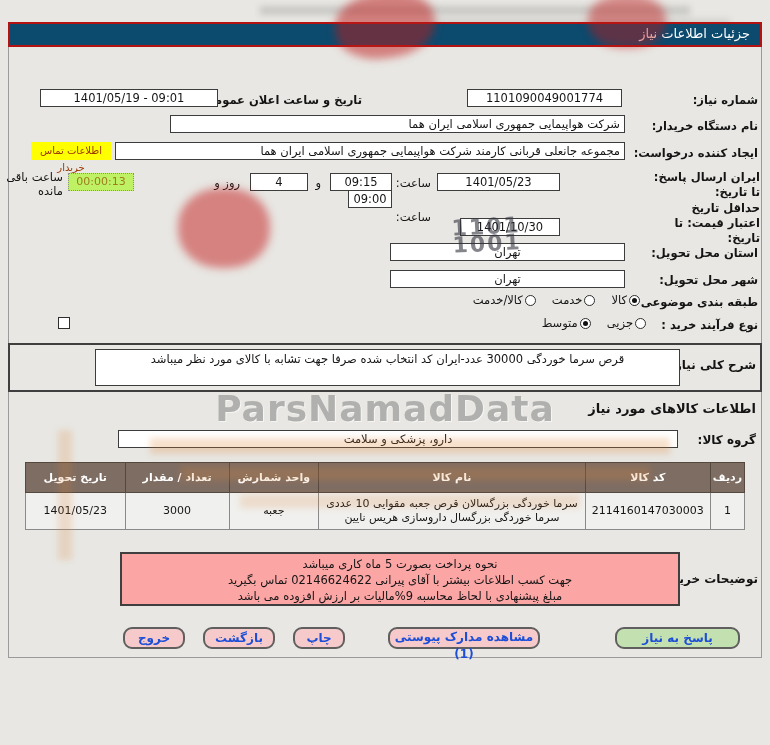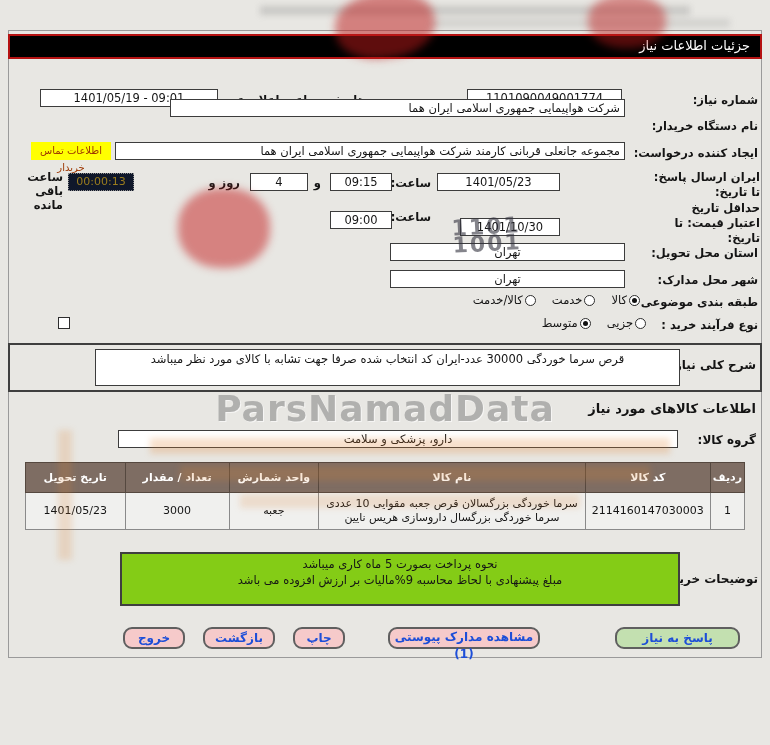--- a/index.html
+++ b/index.html
@@ -1,21 +1,21 @@
 <!DOCTYPE html>
 <html lang="fa"><head>
 <meta charset="utf-8">
 <style>
   *{margin:0;padding:0;box-sizing:border-box}
   body{font-family:"DejaVu Sans","Liberation Sans",sans-serif;background:#dededb}
   #page{position:relative;width:770px;height:745px;background:#e8e7e3;direction:rtl;overflow:hidden;color:#151515}
   .abs{position:absolute}
   .lbl{position:absolute;font-size:11.5px;font-weight:bold;color:#141414;white-space:nowrap;z-index:3}
   .lbl.wrap{white-space:normal;line-height:15px}
-  .lbl.plain{font-weight:bold}
+  .lbl.plain{font-weight:normal}
   .field{position:absolute;background:#fff;border:1px solid #3c3c3c;height:18px;font-size:11.5px;line-height:16px;padding:0 4px;overflow:hidden;white-space:nowrap;z-index:3}
   .field.center{text-align:center}
   .ltr{direction:ltr}
   .radio{display:inline-block;width:11px;height:11px;border:1px solid #2e2e2e;border-radius:50%;background:#fff;position:relative;flex:0 0 auto}
   .radio.on::after{content:"";position:absolute;inset:2px;background:#101010;border-radius:50%}
   .checkbox{position:absolute;width:12px;height:12px;border:1px solid #2e2e2e;background:#fff;z-index:3}
   .optpair{display:flex;align-items:center;gap:2px}
   .optlabel{font-size:11.5px;white-space:nowrap}
   .group{position:absolute;display:flex;direction:rtl;align-items:center;gap:16px;z-index:3}
   .btn{position:absolute;height:22px;border:2px solid #5f5f5f;border-radius:9px;font-size:12px;font-weight:bold;text-align:center;line-height:17px;cursor:pointer;z-index:4;font-family:inherit;color:#1d4ed8}
@@ -28,52 +28,52 @@
   #goods-table th{background:#7e6d63;color:#fff;border:1px solid #55483f;font-size:11px;font-weight:bold;height:30px;padding:2px}
   #goods-table td{background:#f0f0ee;border:1px solid #8a8a8a;font-size:11px;text-align:center;padding:4px 2px;line-height:14px}
 </style>
 </head>
 <body>
 
 <div id="page">
 
   <div class="abs" style="left:8px;top:30px;width:754px;height:628px;border:1px solid #9a9a9a;z-index:1"></div>
 
-  <div class="abs" style="left:8px;top:34px;width:754px;height:25px;background:#000000;border:2px solid #b51212;color:#fff;font-size:13px;line-height:20px;padding-right:10px;z-index:3">جزئیات اطلاعات نیاز</div>
+  <div class="abs" style="left:8px;top:22px;width:754px;height:25px;background:#0c4a6e;border:2px solid #b51212;color:#fff;font-size:13px;line-height:20px;padding-right:10px;z-index:3">جزئیات اطلاعات نیاز</div>
 
   <div class="lbl" style="right:12px;top:93px">شماره نیاز:</div>
   <div class="field center ltr" style="right:148px;top:89px;width:155px">1101090049001774</div>
   <div class="lbl" style="right:408px;top:93px">تاریخ و ساعت اعلان عمومی:</div>
   <div class="field center ltr" style="right:552px;top:89px;width:178px">1401/05/19 - 09:01</div>
 
   <div class="lbl" style="right:12px;top:119px">نام دستگاه خریدار:</div>
-  <div class="field" style="right:145px;top:99px;width:455px">شرکت هواپیمایی جمهوری اسلامی ایران هما</div>
+  <div class="field" style="right:145px;top:115px;width:455px">شرکت هواپیمایی جمهوری اسلامی ایران هما</div>
 
   <div class="lbl" style="right:12px;top:146px">ایجاد کننده درخواست:</div>
   <div class="field" style="right:145px;top:142px;width:510px">مجموعه جانعلی قربانی کارمند شرکت هواپیمایی جمهوری اسلامی ایران هما</div>
   <div class="abs" style="right:659px;top:142px;width:80px;height:18px;background:#ffff00;color:#9c3500;font-size:10px;line-height:17px;text-align:center;cursor:pointer;z-index:3">اطلاعات تماس خریدار</div>
 
   <div class="lbl wrap" style="right:10px;top:170px;width:112px">ایران ارسال پاسخ: تا تاریخ:</div>
   <div class="field center ltr" style="right:210px;top:173px;width:123px">1401/05/23</div>
   <div class="lbl plain" style="right:339px;top:176px">ساعت:</div>
   <div class="field center ltr" style="right:378px;top:173px;width:62px">09:15</div>
   <div class="lbl plain" style="right:449px;top:176px">و</div>
   <div class="field center" style="right:462px;top:173px;width:58px">4</div>
   <div class="lbl plain" style="right:530px;top:176px">روز و</div>
-  <div class="abs ltr" style="right:636px;top:173px;width:66px;height:18px;background:#0f172a;border:1px dotted #8f8f8f;color:#9b7d1e;font-size:11px;line-height:16px;text-align:center;z-index:3">00:00:13</div>
+  <div class="abs ltr" style="right:636px;top:173px;width:66px;height:18px;background:#bef264;border:1px dotted #8f8f8f;color:#9b7d1e;font-size:11px;line-height:16px;text-align:center;z-index:3">00:00:13</div>
   <div class="lbl wrap plain" style="right:707px;top:170px;width:60px;line-height:14px">ساعت باقی مانده</div>
 
   <div class="lbl wrap" style="right:10px;top:201px;width:92px">حداقل تاریخ اعتبار قیمت: تا تاریخ:</div>
   <div class="field center ltr" style="right:210px;top:218px;width:100px">1401/10/30</div>
   <div class="lbl plain" style="right:339px;top:210px">ساعت:</div>
-  <div class="field center ltr" style="right:378px;top:211px;width:62px">09:00</div>
+  <div class="field center ltr" style="right:378px;top:190px;width:44px">09:00</div>
 
   <div class="lbl" style="right:12px;top:246px">استان محل تحویل:</div>
   <div class="field center" style="right:145px;top:243px;width:235px">تهران</div>
-  <div class="lbl" style="right:12px;top:273px">شهر محل مدارک:</div>
+  <div class="lbl" style="right:12px;top:273px">شهر محل تحویل:</div>
   <div class="field center" style="right:145px;top:270px;width:235px">تهران</div>
 
   <div class="lbl" style="right:12px;top:295px">طبقه بندی موضوعی :</div>
   <div class="group" style="right:130px;top:293px">
     <div class="optpair">
       <span class="radio on"></span>
       <span class="optlabel">کالا</span>
     </div>
     <div class="optpair">
       <span class="radio"></span>
@@ -131,22 +131,23 @@
         <td class="ltr">2114160147030003</td>
         <td>سرما خوردگی بزرگسالان قرص جعبه مقوایی 10 عددی سرما خوردگی بزرگسال داروسازی هریس نایین</td>
         <td>جعبه</td>
         <td>3000</td>
         <td class="ltr">1401/05/23</td>
       </tr>
     </tbody>
   </table>
 
   <div class="lbl" style="right:12px;top:572px;font-size:12px">توضیحات خریدار:</div>
-  <div class="abs" style="right:90px;top:552px;width:560px;height:54px;background:#84cc16;border:2px solid #3f3f3f;font-size:11.5px;line-height:16px;text-align:center;padding-top:2px;z-index:3">
+  <div class="abs" style="right:90px;top:552px;width:560px;height:54px;background:#fca5a5;border:2px solid #3f3f3f;font-size:11.5px;line-height:16px;text-align:center;padding-top:2px;z-index:3">
     <div>نحوه پرداخت بصورت 5 ماه کاری میباشد</div>
+    <div>جهت کسب اطلاعات بیشتر با آقای پیرانی  02146624622 تماس بگیرید</div>
     <div>مبلغ پیشنهادی با لحاظ محاسبه 9%مالیات بر ارزش افزوده می باشد</div>
   </div>
 
   <button class="btn green" style="right:30px;top:627px;width:125px">پاسخ به نیاز</button>
   <button class="btn pink" style="right:230px;top:627px;width:152px">مشاهده مدارک پیوستی (1)</button>
   <button class="btn pink" style="right:425px;top:627px;width:52px">چاپ</button>
   <button class="btn pink" style="right:495px;top:627px;width:72px">بازگشت</button>
   <button class="btn pink" style="right:585px;top:627px;width:62px">خروج</button>
 
   <div class="bar" style="left:260px;top:6px;width:430px;height:9px;background:rgba(130,130,130,.30)"></div>

